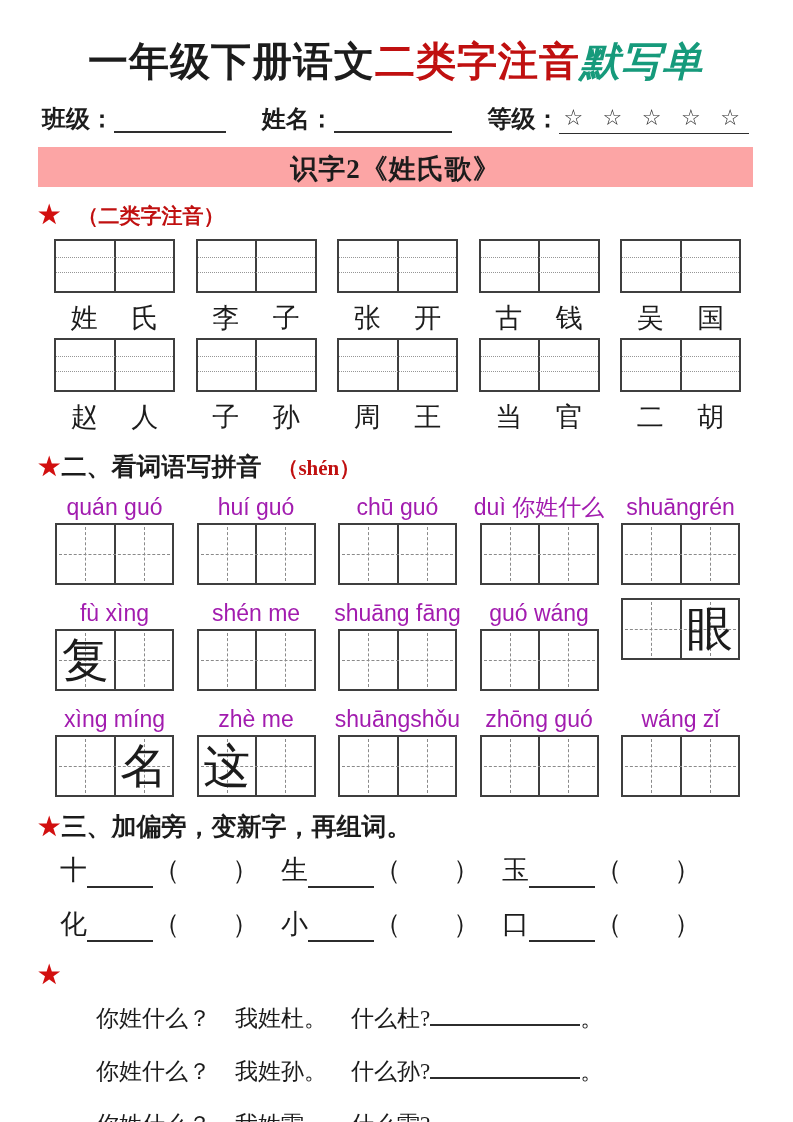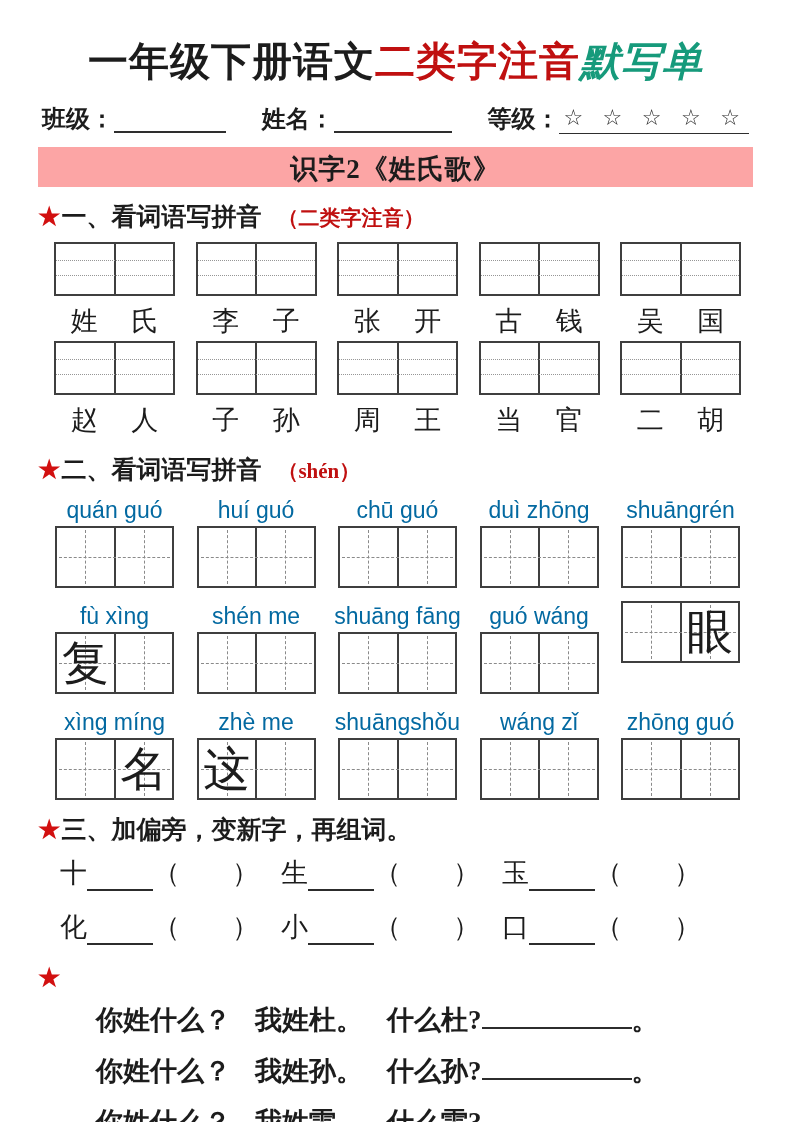--- a/index.html
+++ b/index.html
@@ -44,38 +44,38 @@
   .pbox { width:121px; height:54px; border:2px solid #3f3f3f; position:relative; display:flex; background:#fff; }
   .pcell { flex:1; }
   .pcell.first { border-right:2px solid #3f3f3f; }
   .hline { position:absolute; left:0; right:0; border-top:1px dotted #969696; }
   .hline.h1 { top:31%; } .hline.h2 { top:62%; }
   .wordpair { width:121px; display:flex; justify-content:space-around; margin-top:7px;
               font-size:27px; font-weight:500; height:38px; }
 
   
   .pylabel { font-size:23px; font-family:"Liberation Sans","DejaVu Sans",sans-serif;
-             color:#0369a1; white-space:nowrap; height:31px; line-height:31px; text-align:center; }
+             color:#a21caf; white-space:nowrap; height:31px; line-height:31px; text-align:center; }
   .cbox { width:119px; height:62px; border:2px solid #3f3f3f; position:relative; display:flex; background:#fff; }
   .ccell { flex:1; position:relative; display:flex; align-items:center; justify-content:center; }
   .ccell.first { border-right:2px solid #3f3f3f; }
   .ccell::after { content:""; position:absolute; left:50%; top:2px; bottom:2px; border-left:1px dashed #8a8a8a; }
   .hmid { position:absolute; top:50%; left:2px; right:2px; border-top:1px dashed #8a8a8a; }
   .fillchar { position:relative; z-index:1; font-size:47px; line-height:1; font-weight:500; }
   .s2row { margin-bottom:13px; }
 
   
   .s3line { display:flex; align-items:flex-end; font-size:27px; font-weight:500;
             padding-left:22px; margin:8px 0 18px; }
   .s3group { display:flex; align-items:flex-end; margin-right:22px; }
   .s3blank { display:inline-block; width:66px; border-bottom:2px solid #2c2c2c; height:30px; }
   .s3spacer { display:inline-block; width:52px; }
 
   
-  .s4line { font-size:27px; font-weight:700; padding-left:58px; margin-bottom:13px; white-space:nowrap; line-height:38px; }
+  .s4line { font-size:23px; font-weight:400; padding-left:58px; margin-bottom:13px; white-space:nowrap; line-height:38px; }
   .s4seg { margin-right:24px; }
   .s4blank { display:inline-block; border-bottom:2px solid #2c2c2c; height:28px; vertical-align:baseline; }
   .w150 { width:150px; }
 </style>
 </head>
 <body>
 
 <div class="page">
 
   <div class="title">
@@ -96,21 +96,20 @@
       <span class="stars">☆ ☆ ☆ ☆ ☆</span>
     </div>
   </div>
 
   <div class="banner">
     <span>识字2《姓氏歌》</span>
   </div>
 
   <div class="sec-head">
     <span class="sec-star">★</span>
-    <span>一、看词语写拼音</span>
     <span class="sec-note">（二类字注音）</span>
   </div>
 
   <div class="grid-row">
     <div class="word-col">
       <div class="pbox">
           <div class="pcell first"></div>
           <div class="pcell"></div>
           <div class="hline h1"></div>
           <div class="hline h2"></div>
@@ -270,21 +269,21 @@
           <div class="ccell first">
             <span class="fillchar"></span>
           </div>
           <div class="ccell">
             <span class="fillchar"></span>
           </div>
           <div class="hmid"></div>
         </div>
     </div>
     <div class="word-col">
-      <div class="pylabel">duì  zhōng</div>
+      <div class="pylabel">duì  你姓什么</div>
       <div class="cbox">
           <div class="ccell first">
             <span class="fillchar"></span>
           </div>
           <div class="ccell">
             <span class="fillchar"></span>
           </div>
           <div class="hmid"></div>
         </div>
     </div>
@@ -395,33 +394,33 @@
           <div class="ccell first">
             <span class="fillchar"></span>
           </div>
           <div class="ccell">
             <span class="fillchar"></span>
           </div>
           <div class="hmid"></div>
         </div>
     </div>
     <div class="word-col">
+      <div class="pylabel">zhōng guó</div>
+      <div class="cbox">
+          <div class="ccell first">
+            <span class="fillchar"></span>
+          </div>
+          <div class="ccell">
+            <span class="fillchar"></span>
+          </div>
+          <div class="hmid"></div>
+        </div>
+    </div>
+    <div class="word-col">
       <div class="pylabel">wáng  zǐ</div>
-      <div class="cbox">
-          <div class="ccell first">
-            <span class="fillchar"></span>
-          </div>
-          <div class="ccell">
-            <span class="fillchar"></span>
-          </div>
-          <div class="hmid"></div>
-        </div>
-    </div>
-    <div class="word-col">
-      <div class="pylabel">zhōng guó</div>
       <div class="cbox">
           <div class="ccell first">
             <span class="fillchar"></span>
           </div>
           <div class="ccell">
             <span class="fillchar"></span>
           </div>
           <div class="hmid"></div>
         </div>
     </div>

